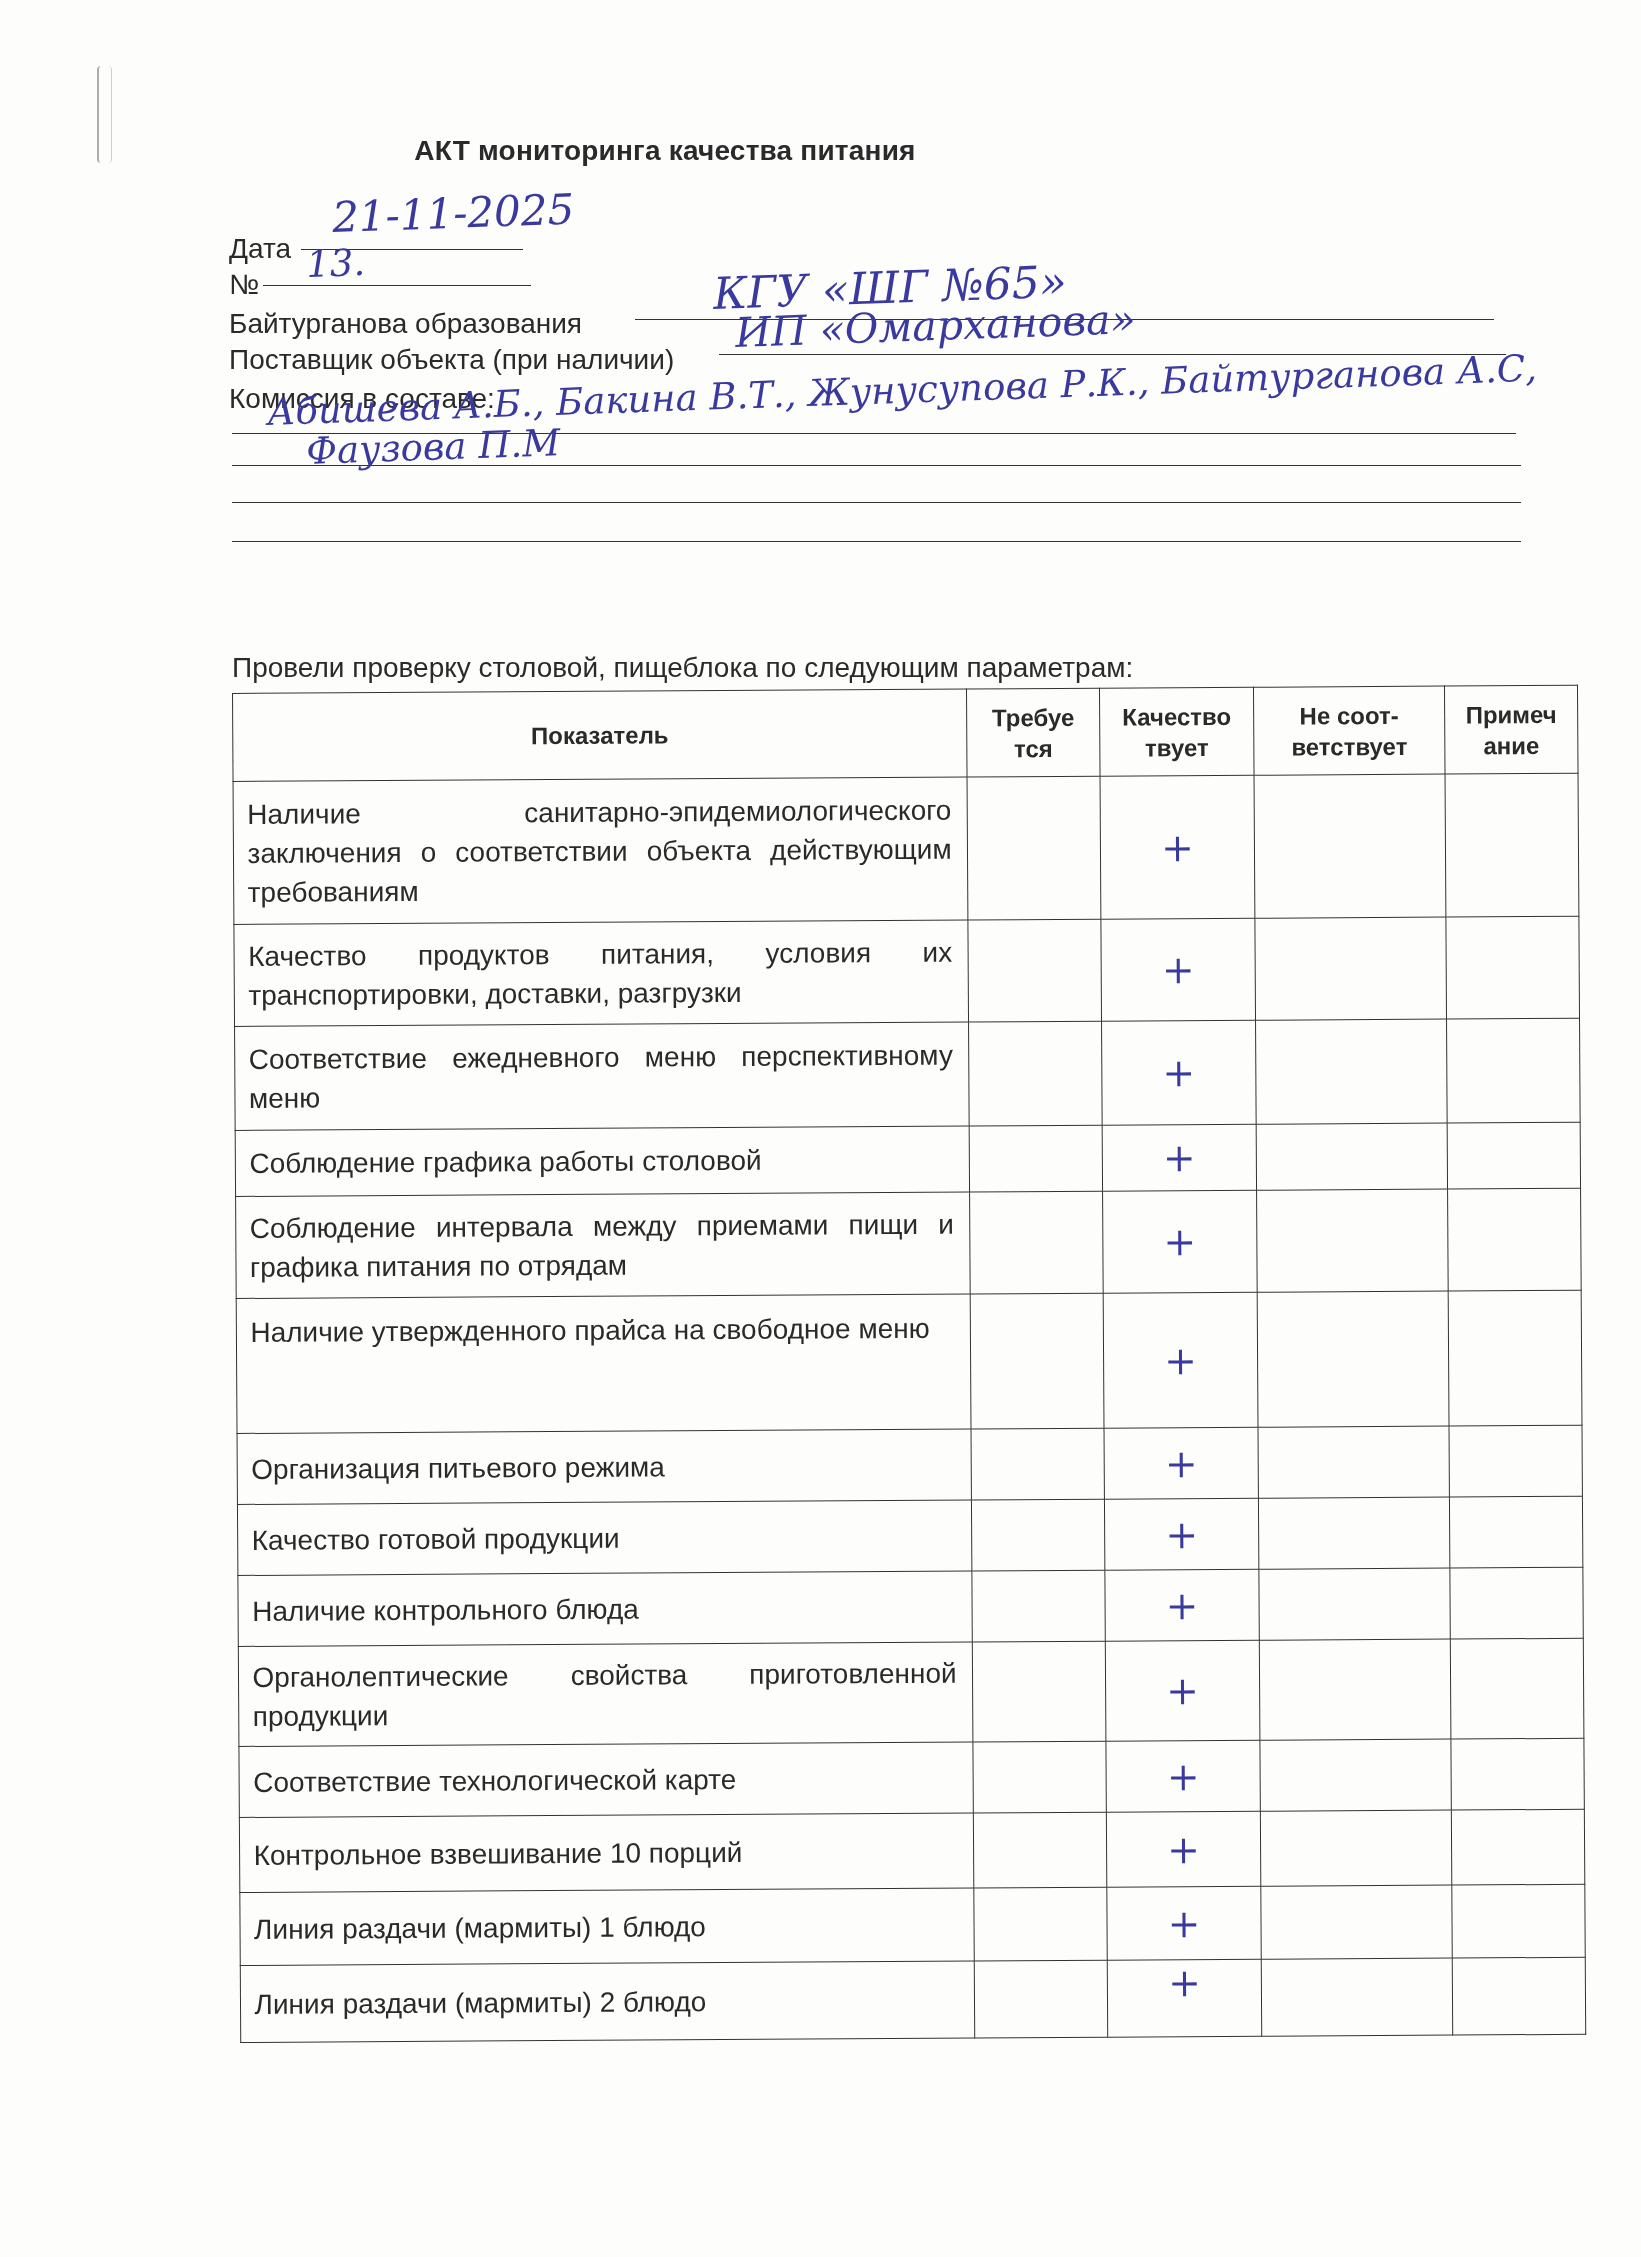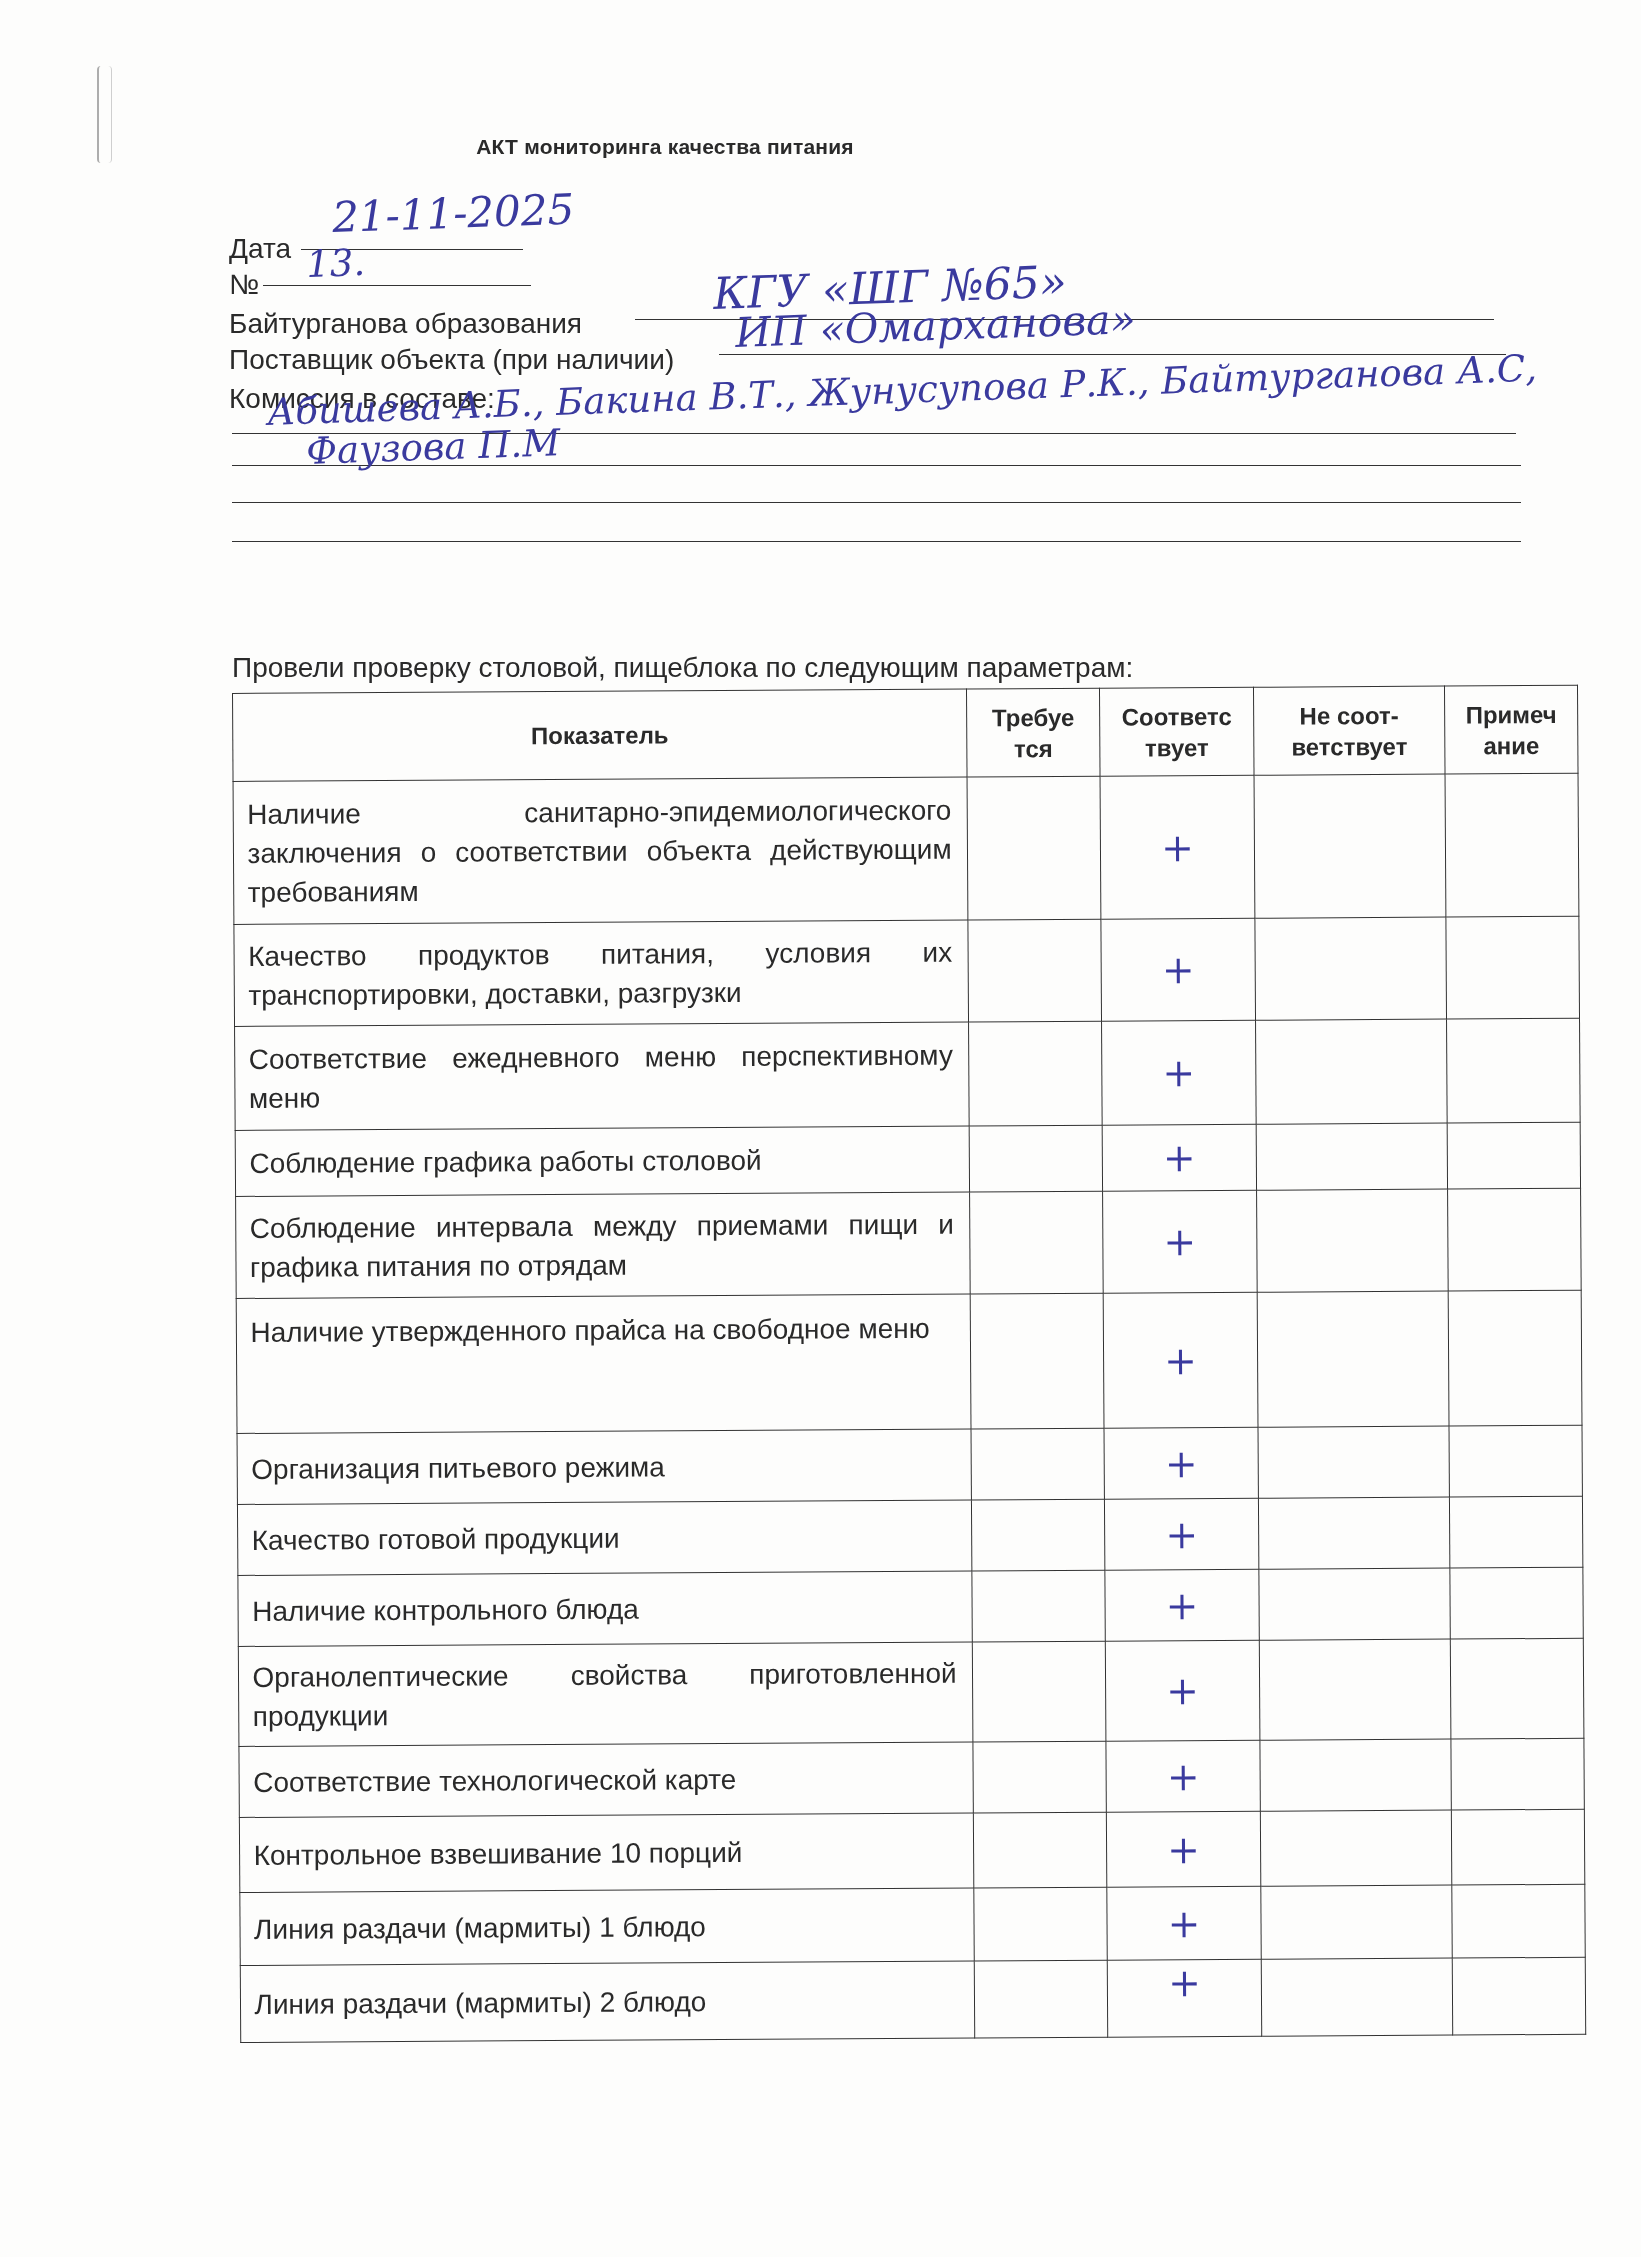--- a/index.html
+++ b/index.html
@@ -9,21 +9,21 @@
     font-family: "Liberation Sans", sans-serif;
     color: #2a2a2a;
   }
   .staple {
     position: absolute; left: 97px; top: 66px; width: 11.6px; height: 97px;
     border-left: 2.9px solid #9a9a9a; border-right: 1.9px solid #c4c4c4; border-radius: 3.9px;
     opacity: 0.8;
   }
   .title {
     position: absolute; left: 0; width: 1330px; top: 135px;
-    text-align: center; font-weight: bold; font-size: 21px; letter-spacing: 0.2px;
+    text-align: center; font-weight: bold; font-size: 28px; letter-spacing: 0.2px;
   }
   .field {
     position: absolute; font-size: 28px; white-space: nowrap; margin-top: 16px;
   }
   .line {
     position: absolute; height: 0; border-top: 1.9px solid #333;
   }
   .hand {
     position: absolute; font-family: "DejaVu Serif", serif; font-style: italic;
     color: #3a3a9e; white-space: nowrap; transform: rotate(-2deg); transform-origin: left bottom;
@@ -89,21 +89,21 @@
       <col style="width:133px">
       <col style="width:154px">
       <col style="width:191px">
       <col style="width:133px">
   </colgroup>
   <thead>
     <tr>
       <th><span>Показатель</span></th>
       <th style="white-space:pre-line;">Требуе
 тся</th>
-      <th style="white-space:pre-line;">Соответс
+      <th style="white-space:pre-line;">Качество
 твует</th>
       <th style="white-space:pre-line;">Не соот-
 ветствует</th>
       <th style="white-space:pre-line;margin-top:48px;">Примеч
 ание</th>
     </tr>
   </thead>
   <tbody>
     <tr style="height:143px;">
         <td class="label">Наличие санитарно-эпидемиологического заключения о соответствии объекта действующим требованиям</td>

